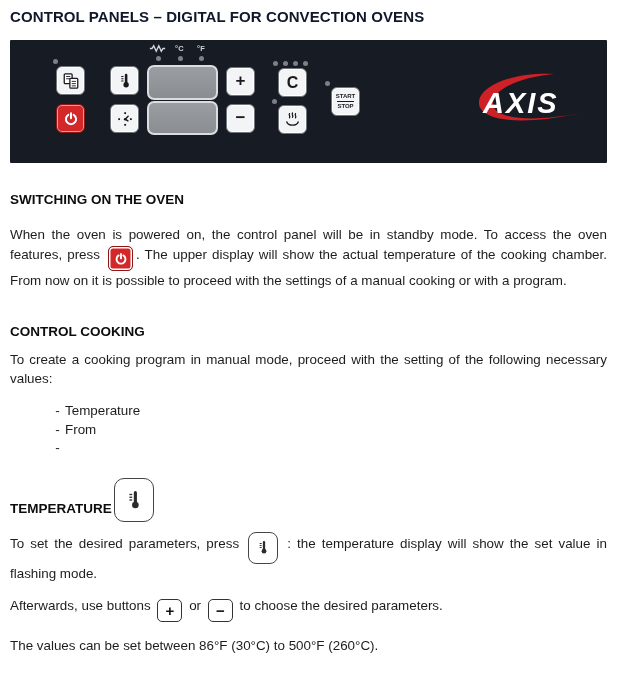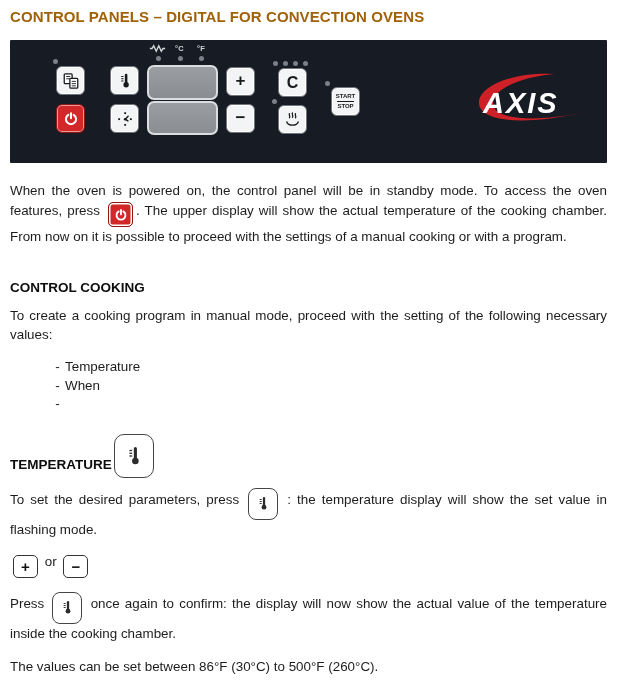--- a/index.html
+++ b/index.html
@@ -1,18 +1,18 @@
 <!DOCTYPE html>
 <html><head>
 <meta charset="utf-8">
 <style>
   html,body{margin:0;padding:0}
   body{width:618px;height:700px;background:#ffffff;font-family:"Liberation Sans",sans-serif;color:#1d1d1d;overflow:hidden}
   .page{padding:8px 11px 0 10px}
-  .doc-title{font-size:15px;font-weight:bold;color:#a16207;margin:0;letter-spacing:.1px}
+  .doc-title{font-size:15px;font-weight:bold;color:#0f172a;margin:0;letter-spacing:.1px}
 
   
   .panel{position:relative;margin-top:15px;height:123px;background:#171b24;border-radius:1px}
   .pbtn{position:absolute;width:27px;height:27px;background:#f3f4f5;border:1px solid #70747b;border-radius:6px;display:flex;align-items:center;justify-content:center;box-shadow:inset 0 0 0 1px #ffffff}
   .pbtn.red{background:#d22829;border-color:#8f1718;box-shadow:inset 0 0 0 1px #ec9a95}
   .glyph-c{font-size:16px;font-weight:bold;color:#17191c;line-height:1}
   .glyph-pm{font-size:17px;font-weight:bold;color:#17191c;line-height:1;margin-top:-2px}
   .display{position:absolute;left:137px;width:67px;background:linear-gradient(180deg,#9a9da2,#8a8d92);border:2px solid #dcdddf;border-radius:7px}
   .led{position:absolute;width:5px;height:5px;border-radius:50%;background:#7b8088}
   .ind-label{position:absolute;font-size:7.5px;font-weight:bold;color:#d3d5d9;letter-spacing:.3px}
@@ -131,40 +131,41 @@
     </div>
 
     <div class="axis">
       <svg viewBox="0 0 124 66" width="124" height="66">
         <path d="M86 6 C 44 4 12 18 11 34 C 10 50 42 60 114 45 C 56 56 24 49 25 35 C 26 20 54 9 86 6 Z" fill="#ce2027"></path>
         <text x="15" y="45" font-family="Liberation Sans, sans-serif" font-size="29" font-weight="bold" font-style="italic" letter-spacing="2" fill="#ffffff">AXIS</text>
       </svg>
     </div>
   </div>
 
+  <h2 class="h2" style="margin-top:29px">SWITCHING ON THE OVEN</h2>
   <p class="para" style="margin-top:18px">
     <span>When the oven is powered on, the control panel will be in standby mode. To access the oven features, press</span>
     <span class="ipower">
         <svg viewBox="0 0 24 24" width="14" height="14">
           <path d="M12 3.5 V11" stroke="#fff" stroke-width="3.2" stroke-linecap="round" fill="none"></path>
           <path d="M8 5.8 A 7.6 7.6 0 1 0 16 5.8" stroke="#fff" stroke-width="3.2" stroke-linecap="round" fill="none"></path>
         </svg>
       </span><span>. The upper display will show the actual temperature of the cooking chamber. From now on it is possible to proceed with the settings of a manual cooking or with a program.</span>
   </p>
 
   <h2 class="h2" style="margin-top:33px">CONTROL COOKING</h2>
   <p class="para" style="margin-top:0">To create a cooking program in manual mode, proceed with the setting of the following necessary values:</p>
   <ul class="dashlist">
     <li>
         <span class="m">-</span>
         <span>Temperature</span>
       </li>
     <li>
         <span class="m">-</span>
-        <span>When</span>
+        <span>From</span>
       </li>
     <li>
         <span class="m">-</span>
       </li>
   </ul>
 
   <div class="temp-head">
     <h2 class="h2">TEMPERATURE</h2>
     <span class="bigthermo">
       <svg viewBox="0 0 24 24" width="22" height="26">
@@ -185,38 +186,27 @@
           <circle cx="13.5" cy="17.5" r="3.6" fill="#2b2b2b"></circle>
           <line x1="7" y1="6" x2="10" y2="6" stroke="#2b2b2b" stroke-width="1.4"></line>
           <line x1="7" y1="9" x2="10" y2="9" stroke="#2b2b2b" stroke-width="1.4"></line>
           <line x1="7" y1="12" x2="10" y2="12" stroke="#2b2b2b" stroke-width="1.4"></line>
         </svg>
       </span>
     <span>: the temperature display will show the set value in flashing mode.</span>
   </p>
 
   <p class="para" style="margin-top:7px">
+    <span>Afterwards, use buttons</span>
     <span class="ipm">
         <span>+</span>
       </span>
     <span>or</span>
     <span class="ipm">
         <span>−</span>
       </span>
+    <span>to choose the desired parameters.</span>
   </p>
 
-  <p class="para" style="margin-top:6px">
-    <span>Press</span>
-    <span class="ithermo">
-        <svg viewBox="0 0 24 24" width="16" height="19">
-          <line x1="13.5" y1="4" x2="13.5" y2="14.5" stroke="#2b2b2b" stroke-width="3.4" stroke-linecap="round"></line>
-          <circle cx="13.5" cy="17.5" r="3.6" fill="#2b2b2b"></circle>
-          <line x1="7" y1="6" x2="10" y2="6" stroke="#2b2b2b" stroke-width="1.4"></line>
-          <line x1="7" y1="9" x2="10" y2="9" stroke="#2b2b2b" stroke-width="1.4"></line>
-          <line x1="7" y1="12" x2="10" y2="12" stroke="#2b2b2b" stroke-width="1.4"></line>
-        </svg>
-      </span>
-    <span>once again to confirm: the display will now show the actual value of the temperature inside the cooking chamber.</span>
-  </p>
 
   <p class="para" style="margin-top:2px">The values can be set between 86°F (30°C) to 500°F (260°C).</p>
 
 </div>
 
 </body></html>

